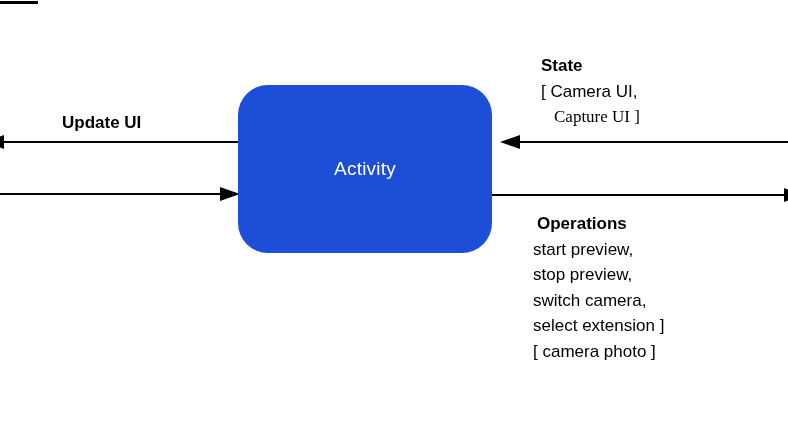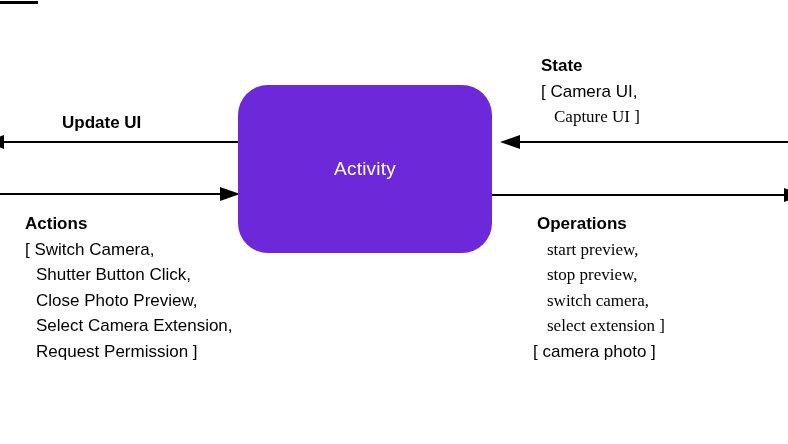--- a/index.html
+++ b/index.html
@@ -19,21 +19,21 @@
   .edge-artifact-bar {
     position: absolute;
     left: 0; top: 1px;
     width: 38px; height: 3px;
     background: #000000;
   }
   .node {
     position: absolute;
     left: 238px; top: 85px;
     width: 254px; height: 168px;
-    background: #6d28d9;
+    background: #1d4ed8;
     border-radius: 30px;
     display: flex;
     align-items: center;
     justify-content: center;
   }
   .node-label {
     color: #ffffff;
     font-size: 19px;
     font-weight: 400;
     letter-spacing: 0.2px;
@@ -71,44 +71,36 @@
     line-height: 25.5px;
     white-space: nowrap;
   }
   .bold { font-weight: 700; }
   .list-block .indent { margin-left: 11px; }
   .label-update-ui { left: 62px; top: 110px; }
   .block-state { left: 541px; top: 53px; }
   .block-actions { left: 25px; top: 211px; }
   .block-camops { left: 533px; top: 211px; }
   .block-camops .title { margin-left: 4px; }
-  .block-camops .indent { margin-left: 14px; font-family: Liberation Serif, serif; }
+  .block-camops .indent { margin-left: 0; }
   .block-state .indent { margin-left: 13px; font-family: Liberation Serif, serif; }
 </style>
 </head>
 <body>
 
 <div class="canvas">
 
   <div class="edge-artifact-bar"></div>
 
   <div class="txt bold label-update-ui">Update UI</div>
   <div class="hline line-update-ui"></div>
   <div class="arrow arrow-left arrow-updateui-clipped"></div>
 
   <div class="hline line-actions"></div>
   <div class="arrow arrow-right arrow-actions"></div>
-  <div class="txt block-actions list-block">
-    <div class="bold">Actions</div>
-    <div>[ Switch Camera,</div>
-    <div class="indent">Shutter Button Click,</div>
-    <div class="indent">Close Photo Preview,</div>
-    <div class="indent">Select Camera Extension,</div>
-    <div class="indent">Request Permission ]</div>
-  </div>
 
   <div class="node">
     <span class="node-label">Activity</span>
   </div>
 
   <div class="txt block-state list-block">
     <div class="bold">State</div>
     <div>[ Camera UI,</div>
     <div class="indent">Capture UI ]</div>
   </div>

